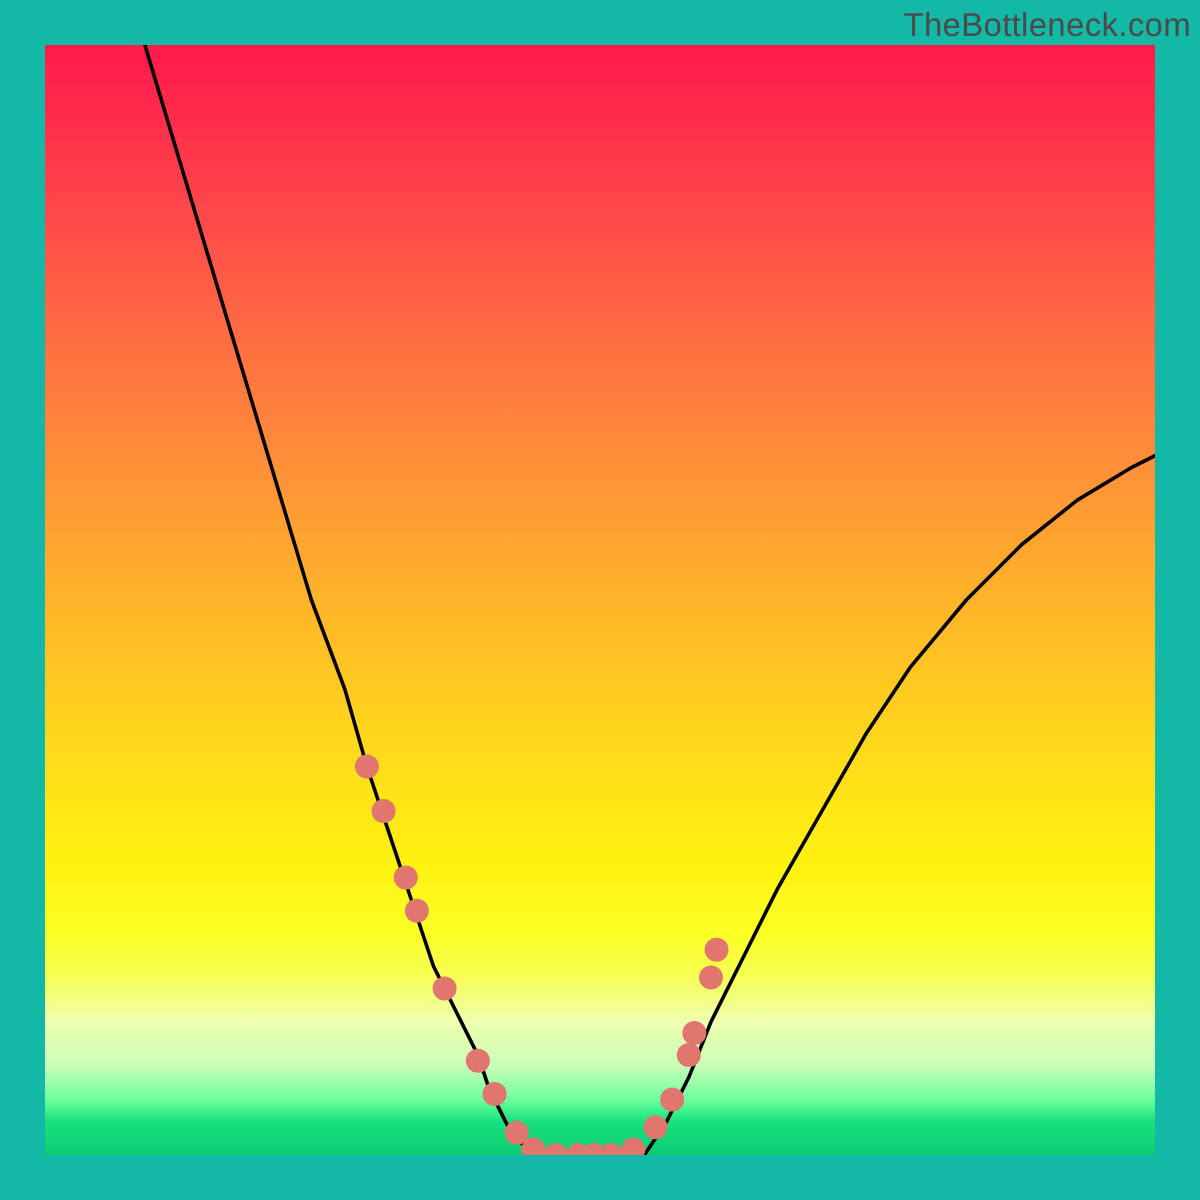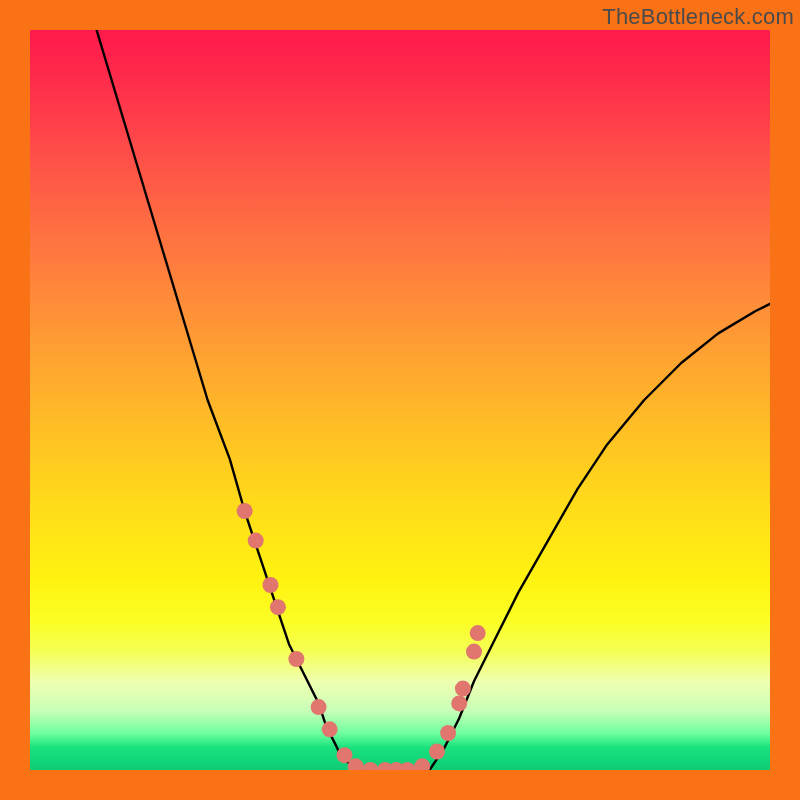--- a/index.html
+++ b/index.html
@@ -10,21 +10,21 @@
     overflow: hidden;
     background: #000;
     font-family: Arial, Helvetica, sans-serif;
   }
   .frame {
     position: absolute;
     left: 0;
     top: 0;
     width: 800px;
     height: 800px;
-    background: #f97316;
+    background: #14b8a6;
   }
   .plot {
     position: absolute;
     left: 30px;
     top: 30px;
     width: 740px;
     height: 740px;
     background: linear-gradient(to bottom,
       #ff1a4b 0%,
       #ff2a4b 6%,

